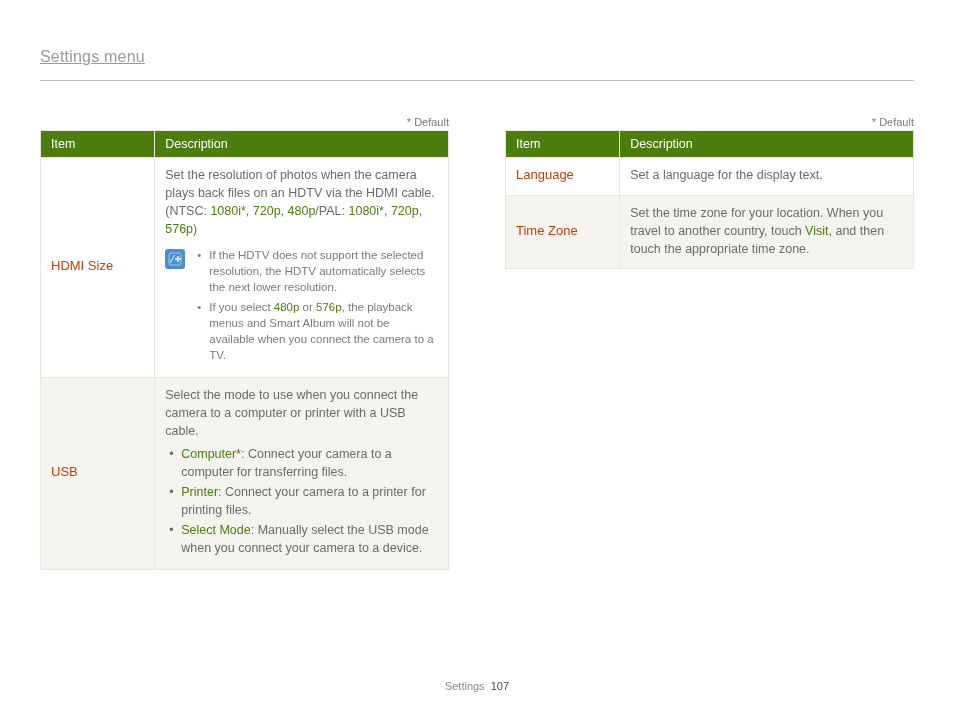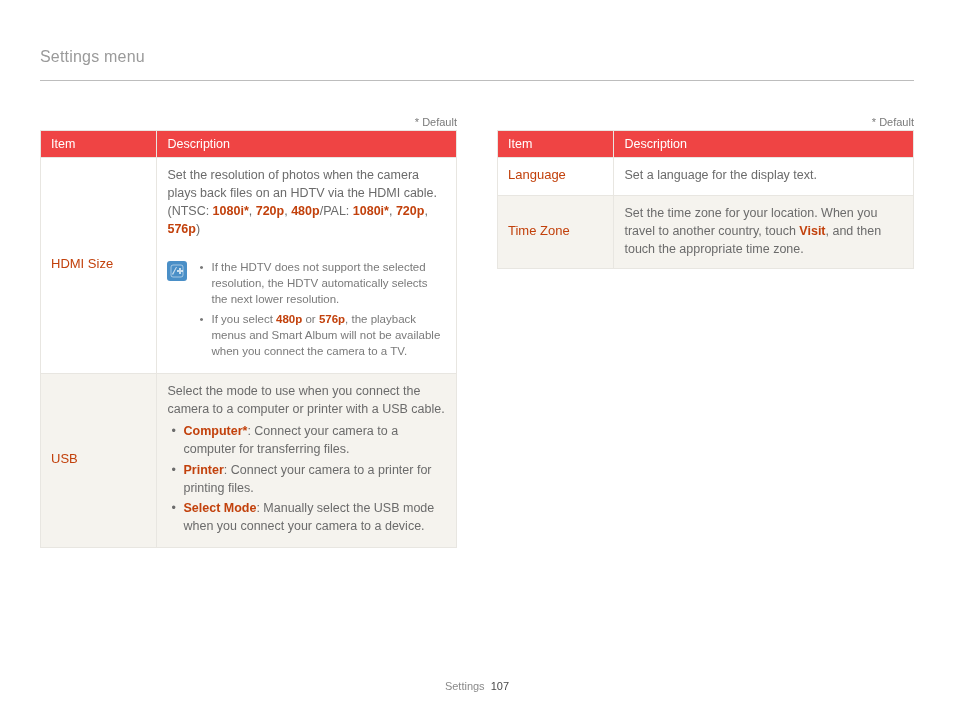--- a/index.html
+++ b/index.html
@@ -14,33 +14,34 @@
   }
   .page-header {
     position: absolute;
     top: 48px;
     left: 40px;
     right: 40px;
     font-size: 16px;
     font-weight: 300;
     color: #9a9a9a;
     letter-spacing: 0.2px;
+    text-decoration: underline;
   }
   .page-header .hr {
     border: none;
     border-top: 1px solid #bdbdbd;
     margin-top: 14px;
   }
   .columns {
     position: absolute;
     top: 112px;
     left: 40px;
     right: 40px;
     display: flex;
-    gap: 40px;
+    gap: 56px;
   }
   .col { flex: 1; min-width: 0; }
   .section-title {
     color: #2b7ab8;
     font-size: 20px;
     font-weight: 400;
     margin: 4px 0 10px 0;
   }
   .default-note {
     text-align: right;
@@ -49,21 +50,21 @@
     margin: 4px 0 0 0;
   }
   table.settings {
     width: 100%;
     border-collapse: collapse;
     font-size: 12.5px;
     color: #6b6b6b;
     margin-top: 2px;
   }
   table.settings th {
-    background: #ef4444;
+    background: #4d7c0f;
     color: #fff;
     font-weight: 400;
     text-align: left;
     padding: 6px 10px;
     border: 1px solid #e8e6e1;
     font-size: 12.5px;
   }
   table.settings th:first-child { width: 28%; }
   table.settings td {
     border: 1px solid #e8e6e1;
@@ -71,21 +72,21 @@
     vertical-align: middle;
     line-height: 1.45;
   }
   table.settings tr.alt td { background: #f5f3ee; }
   table.settings td.item-cell {
     font-weight: normal;
     color: #c2410c;
     font-size: 13px;
     vertical-align: middle;
   }
-  .b { font-weight: bold; color: #c2410c; }
+  .b { font-weight: normal; color: #4d7c0f; }
   ul.desc-list {
     margin: 4px 0 0 0;
     padding-left: 4px;
     list-style: none;
   }
   ul.desc-list > li {
     position: relative;
     padding-left: 12px;
     margin: 2px 0;
     line-height: 1.45;
@@ -93,21 +94,21 @@
   ul.desc-list > li::before {
     content: "•";
     position: absolute;
     left: 0;
     top: 0;
     color: #6b6b6b;
   }
   .note-box {
     display: flex;
     gap: 8px;
-    margin-top: 20px;
+    margin-top: 8px;
     align-items: flex-start;
   }
   .note-icon {
     flex: none;
     width: 20px;
     height: 20px;
     background: #4a8fc7;
     border-radius: 3px;
     position: relative;
     margin-top: 2px;

